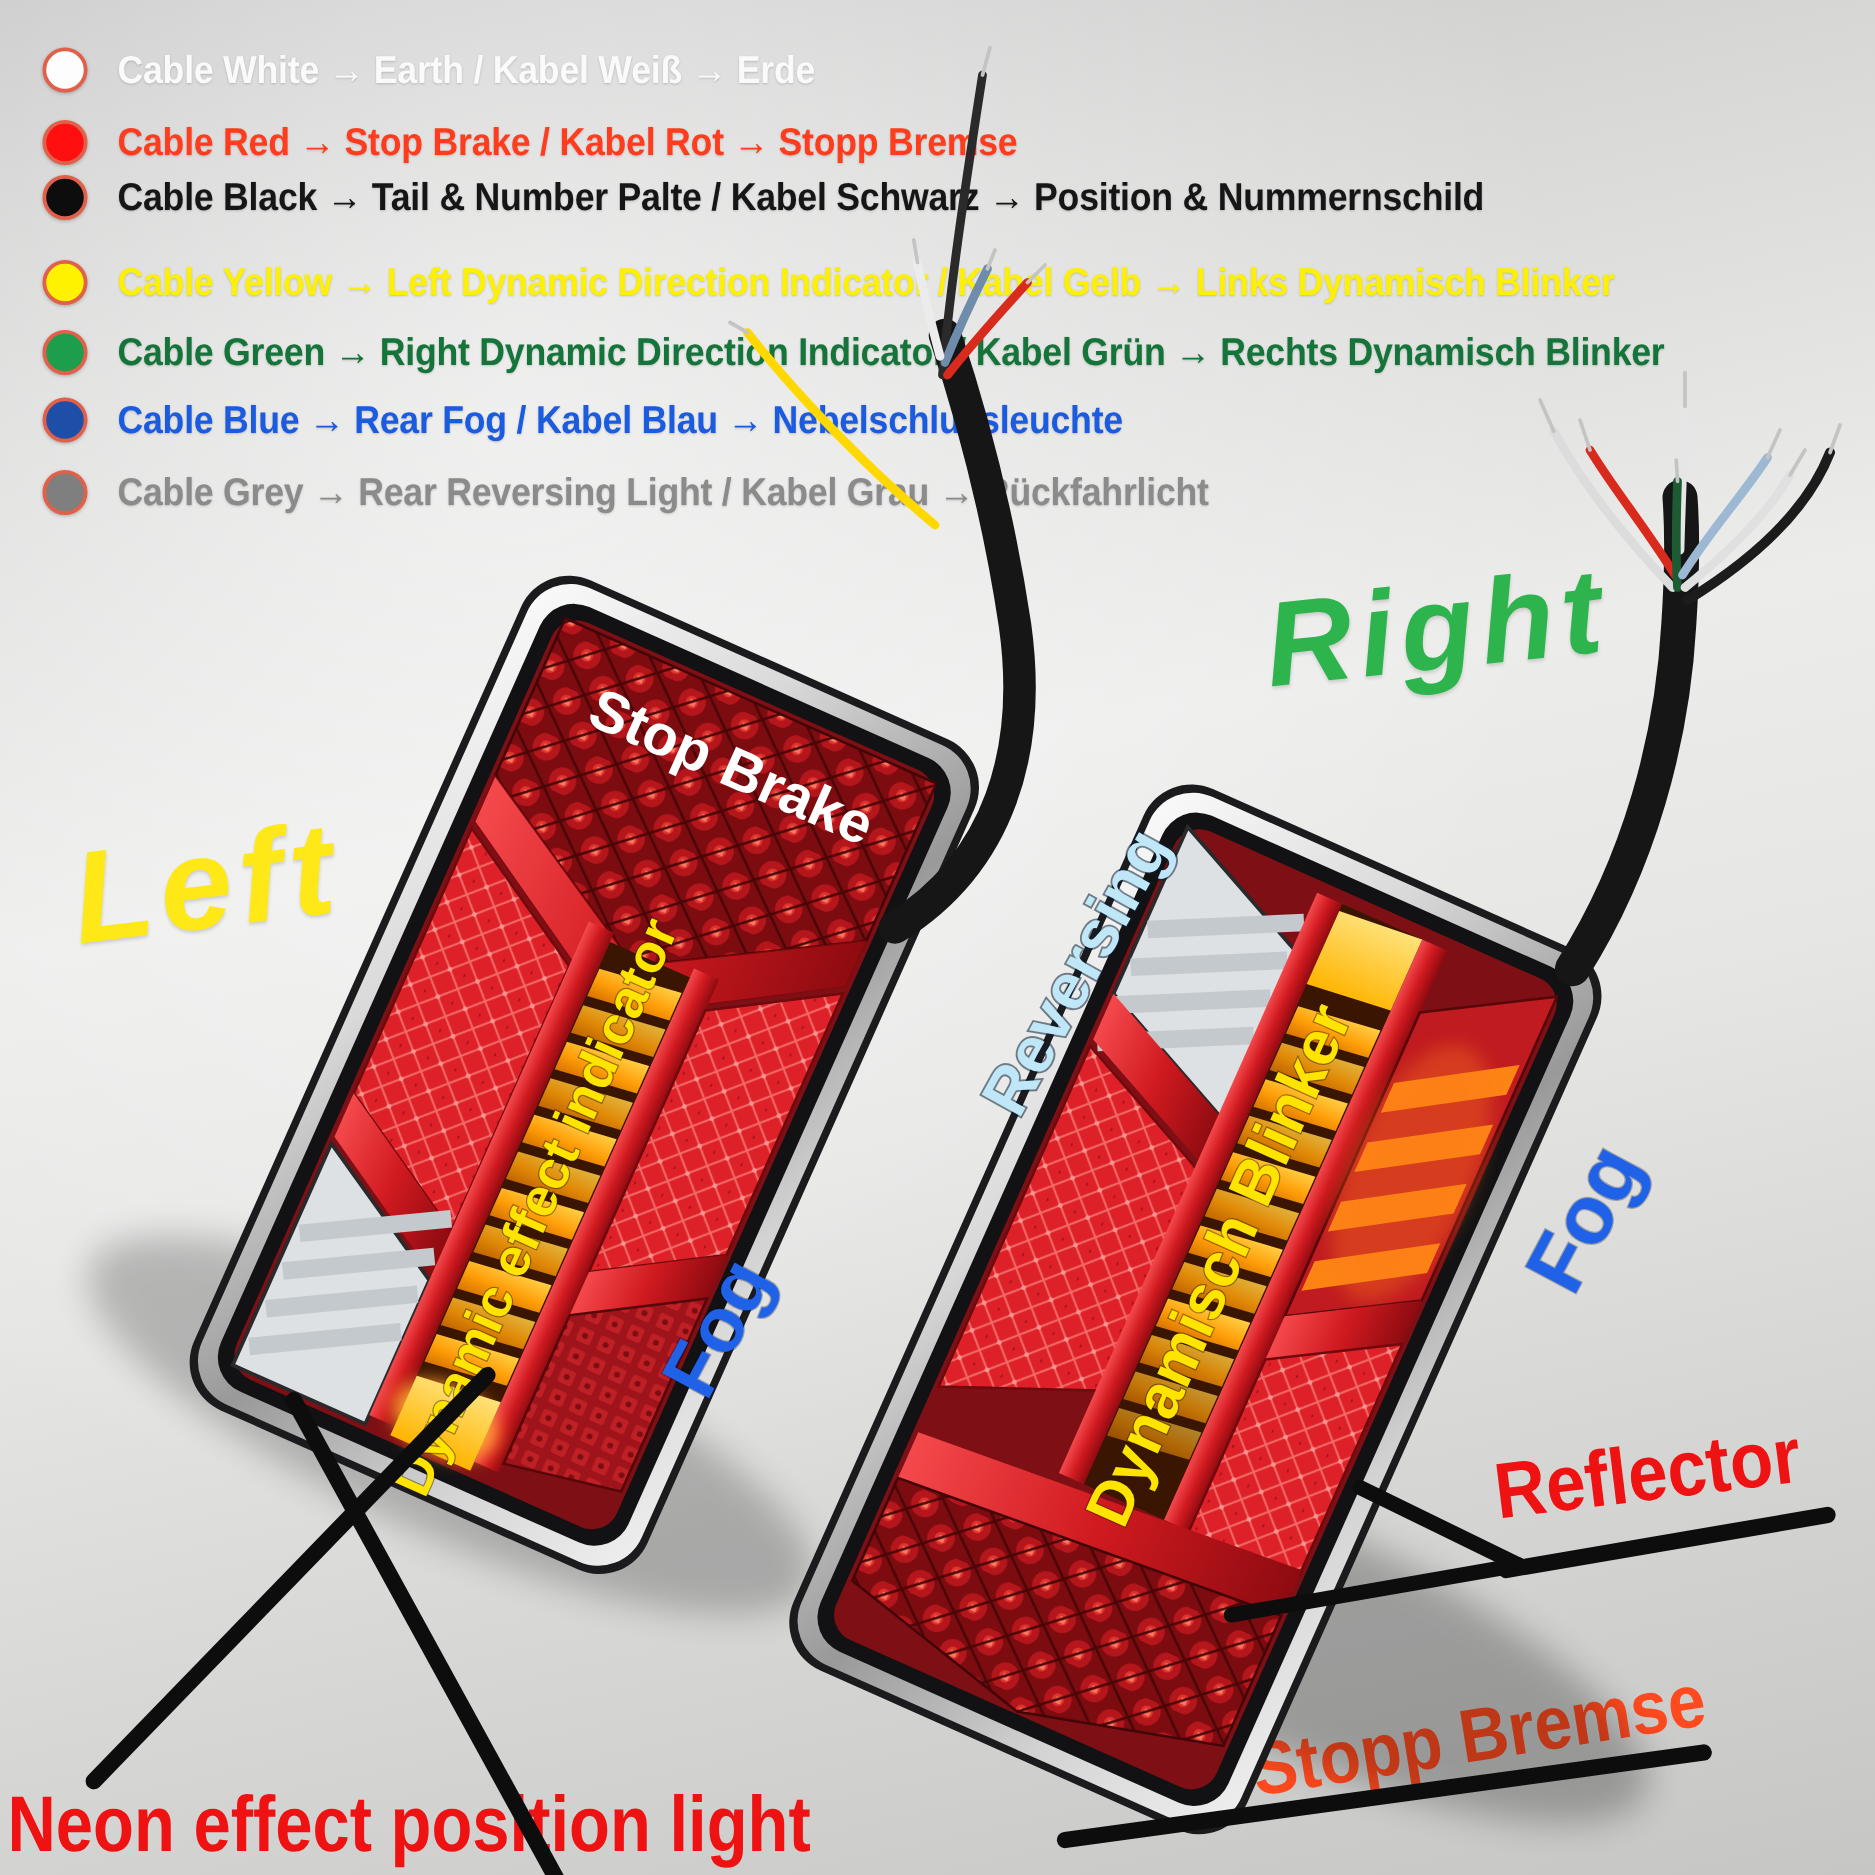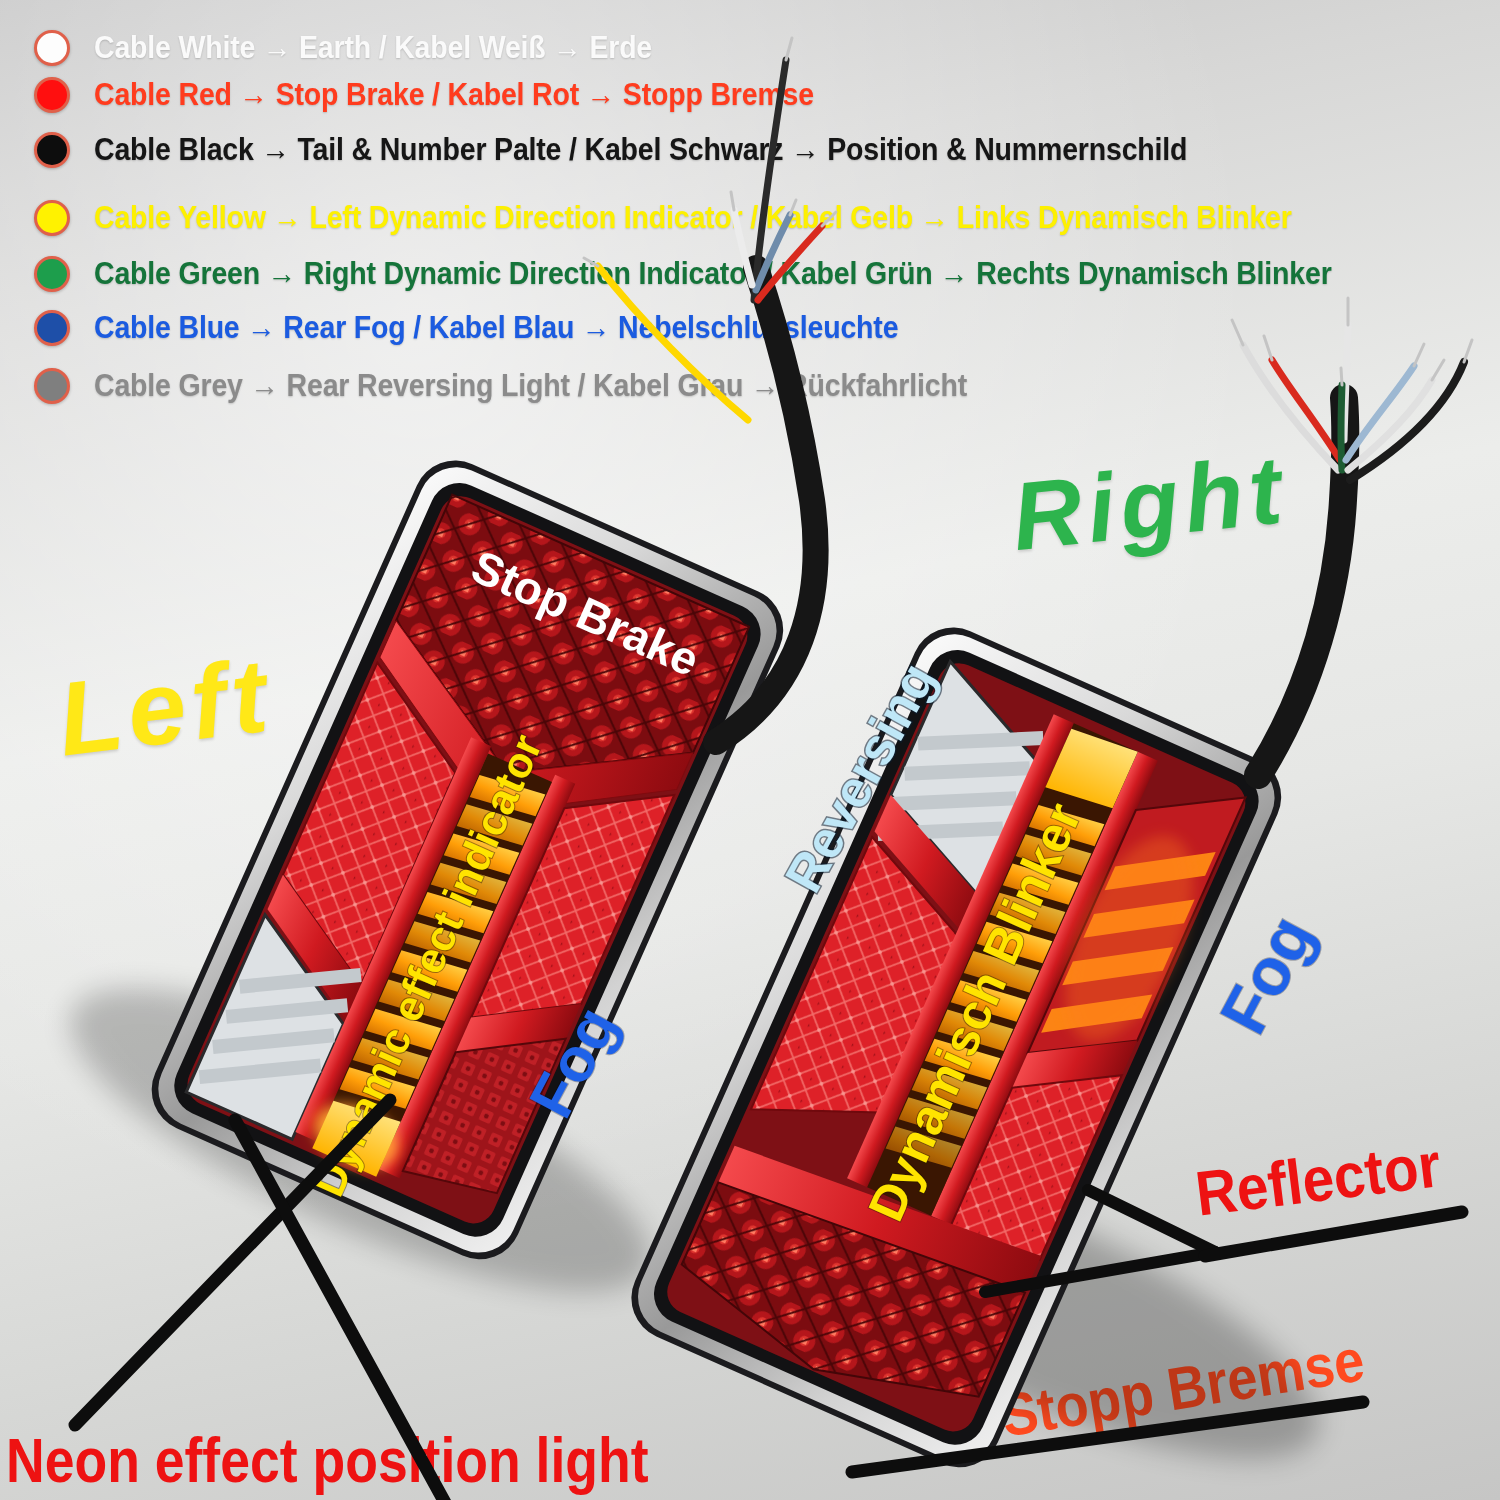--- a/index.html
+++ b/index.html
@@ -5,21 +5,21 @@
   html,body{margin:0;padding:0;}
   #canvas{
     position:relative;width:1500px;height:1500px;overflow:hidden;
     font-family:"Liberation Sans", sans-serif;
     background:
       radial-gradient(ellipse at 28% 22%, rgba(255,255,255,.55) 0%, rgba(255,255,255,0) 55%),
       linear-gradient(168deg,#c3c3c3 0%,#d7d7d6 18%,#ecedeb 42%,#e6e7e5 58%,#d6d7d5 78%,#c6c6c5 100%);
   }
   
   .legend{position:absolute;left:0;top:0;width:1500px;}
-  .legend-row{position:absolute;left:34px;height:44px;display:flex;align-items:flex-start;}
+  .legend-row{position:absolute;left:34px;height:44px;display:flex;align-items:flex-end;}
   .dot{width:30px;height:30px;border-radius:50%;border:3px solid #e0604a;flex:0 0 auto;
        box-shadow:0 1px 3px rgba(0,0,0,.25);}
   .legend-label{display:inline-block;margin-left:24px;font-weight:bold;font-size:31px;
        white-space:nowrap;transform:scaleX(.92);transform-origin:left center;
        letter-spacing:-.2px;text-shadow:0 1px 2px rgba(0,0,0,.18);}
   
   .caption{position:absolute;font-weight:bold;white-space:nowrap;}
   .hand{font-style:italic;letter-spacing:6px;text-shadow:0 2px 3px rgba(0,0,0,.15);}
   .cap-left{left:58px;top:648px;font-size:104px;transform:rotate(-7deg);}
   .cap-right{left:1012px;top:448px;font-size:96px;transform:rotate(-6deg);}
@@ -32,21 +32,21 @@
 </head>
 <body>
 
 <div id="canvas">
 
   <div class="legend">
     <div class="legend-row" style="top:30px">
       <span class="dot" style="background: rgb(253, 253, 253);"></span>
       <span class="legend-label" style="color: rgb(250, 250, 250);">Cable White → Earth / Kabel Weiß → Erde</span>
     </div>
-    <div class="legend-row" style="top:77px">
+    <div class="legend-row" style="top:88px">
       <span class="dot" style="background: rgb(255, 15, 15);"></span>
       <span class="legend-label" style="color: rgb(255, 60, 30);">Cable Red → Stop Brake / Kabel Rot → Stopp Bremse</span>
     </div>
     <div class="legend-row" style="top:132px">
       <span class="dot" style="background: rgb(13, 13, 13);"></span>
       <span class="legend-label" style="color: rgb(22, 22, 22);">Cable Black → Tail &amp; Number Palte / Kabel Schwarz → Position &amp; Nummernschild</span>
     </div>
     <div class="legend-row" style="top:200px">
       <span class="dot" style="background: rgb(255, 242, 0);"></span>
       <span class="legend-label" style="color: rgb(253, 240, 0);">Cable Yellow → Left Dynamic Direction Indicator / Kabel Gelb → Links Dynamisch Blinker</span>

